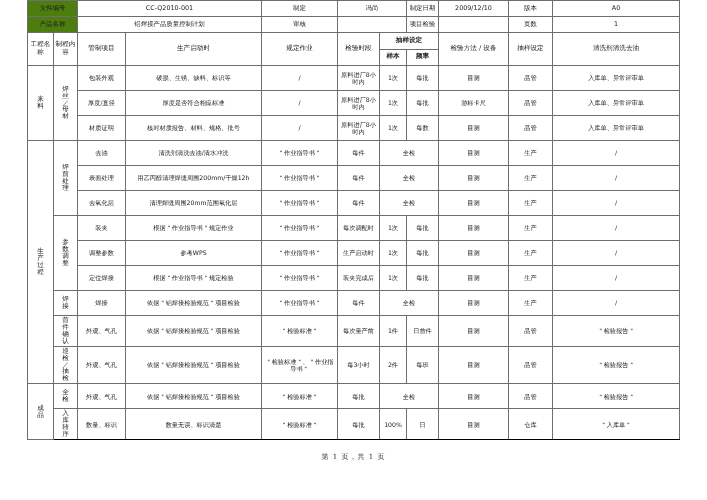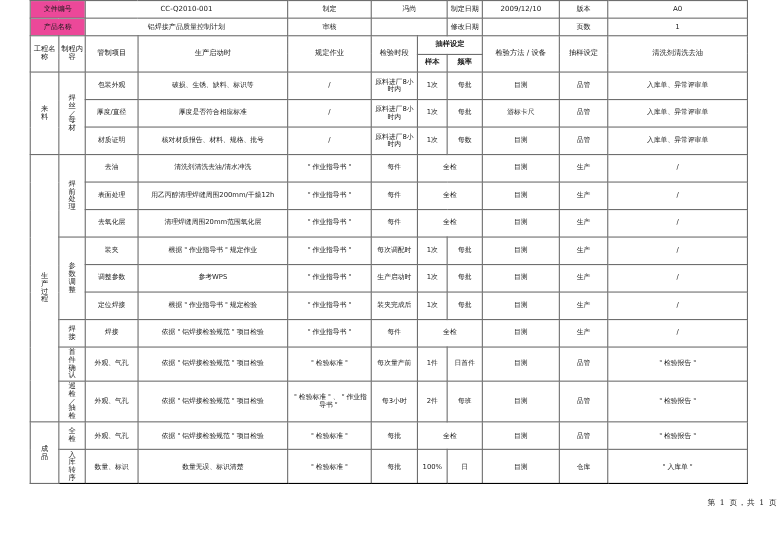--- a/index.html
+++ b/index.html
@@ -43,40 +43,40 @@
     text-align: center;
     vertical-align: middle;
     padding: 1px 1px;
     color: #1a1a1a;
     font-weight: normal;
     word-break: break-all;
     overflow: hidden;
   }
   .outer-top td { border-top: 1.2px solid #000; }
   .meta td { height: 13px; font-size: 6.4px; }
-  .meta .lbl { background: #ec4899; }
+  .meta .lbl { background: #4d7c0f; }
   .colhead td {
     height: 30px;
     font-weight: bold;
     font-size: 6.6px;
   }
   .colhead td.sub { height: 13px; font-weight: bold; }
   .body-row td { height: 22px; }
   .vert {
     font-weight: bold;
     font-size: 6.6px;
     line-height: 1.05;
     letter-spacing: 0px;
   }
   .vert span { display: block; }
   .group-strong { border-top: 1.1px solid #000; }
   .left-edge { border-left: 1.2px solid #000; }
   .right-edge { border-right: 1.2px solid #000; }
   .footer {
-    text-align: right;
+    text-align: center;
     font-size: 7px;
     color: #2b2b2b;
     margin-top: 12px;
     letter-spacing: 1px;
     font-family: "DejaVu Serif", "Liberation Serif", serif;
   }
   .nowrapish { white-space: normal; }
 </style>
 </head>
 <body>
@@ -109,21 +109,21 @@
         <td>2009/12/10</td>
         <td>版本</td>
         <td class="right-edge">A0</td>
       </tr>
 
       <tr class="meta">
         <td class="lbl left-edge" colspan="2">产品名称</td>
         <td colspan="2">铝焊接产品质量控制计划</td>
         <td>审核</td>
         <td colspan="2"></td>
-        <td>修改日期</td>
+        <td>项目检验</td>
         <td></td>
         <td>页数</td>
         <td class="right-edge">1</td>
       </tr>
 
       <tr class="colhead">
         <td class="left-edge" rowspan="2">工程名称</td>
         <td rowspan="2">制程内容</td>
         <td rowspan="2">管制项目</td>
         <td rowspan="2">生产启动时</td>

